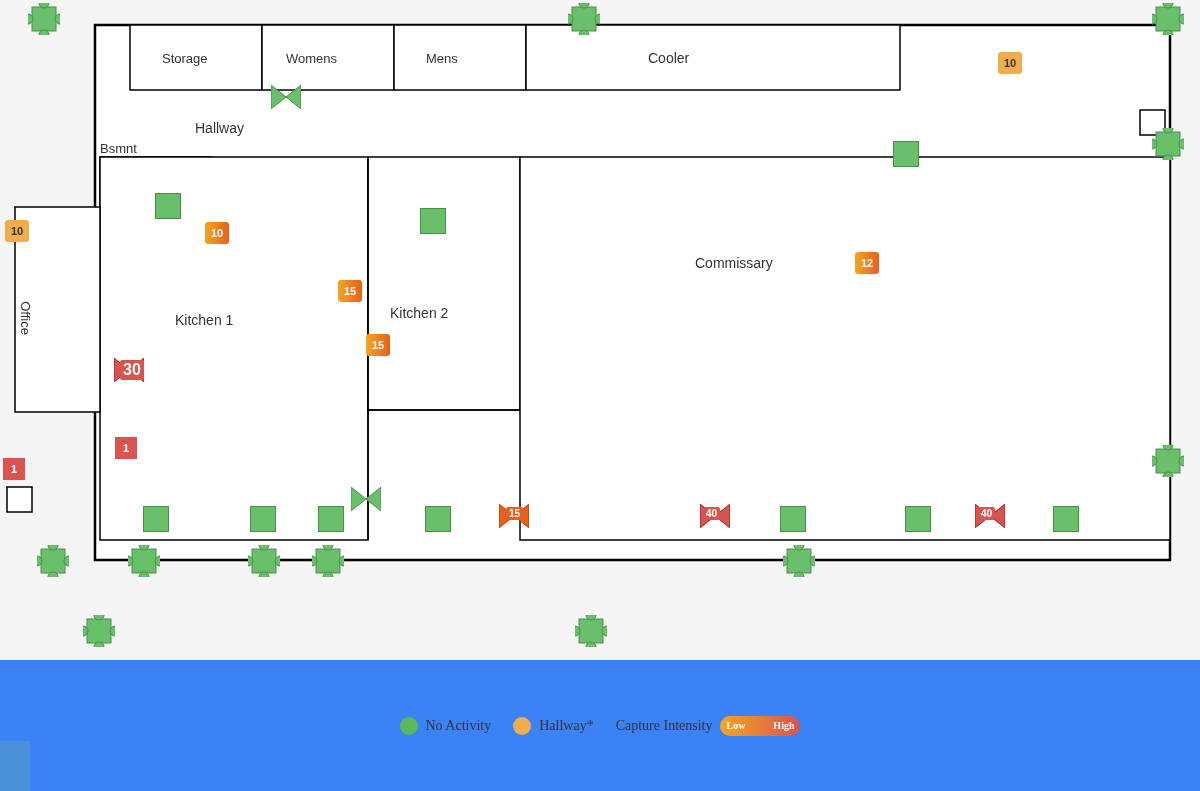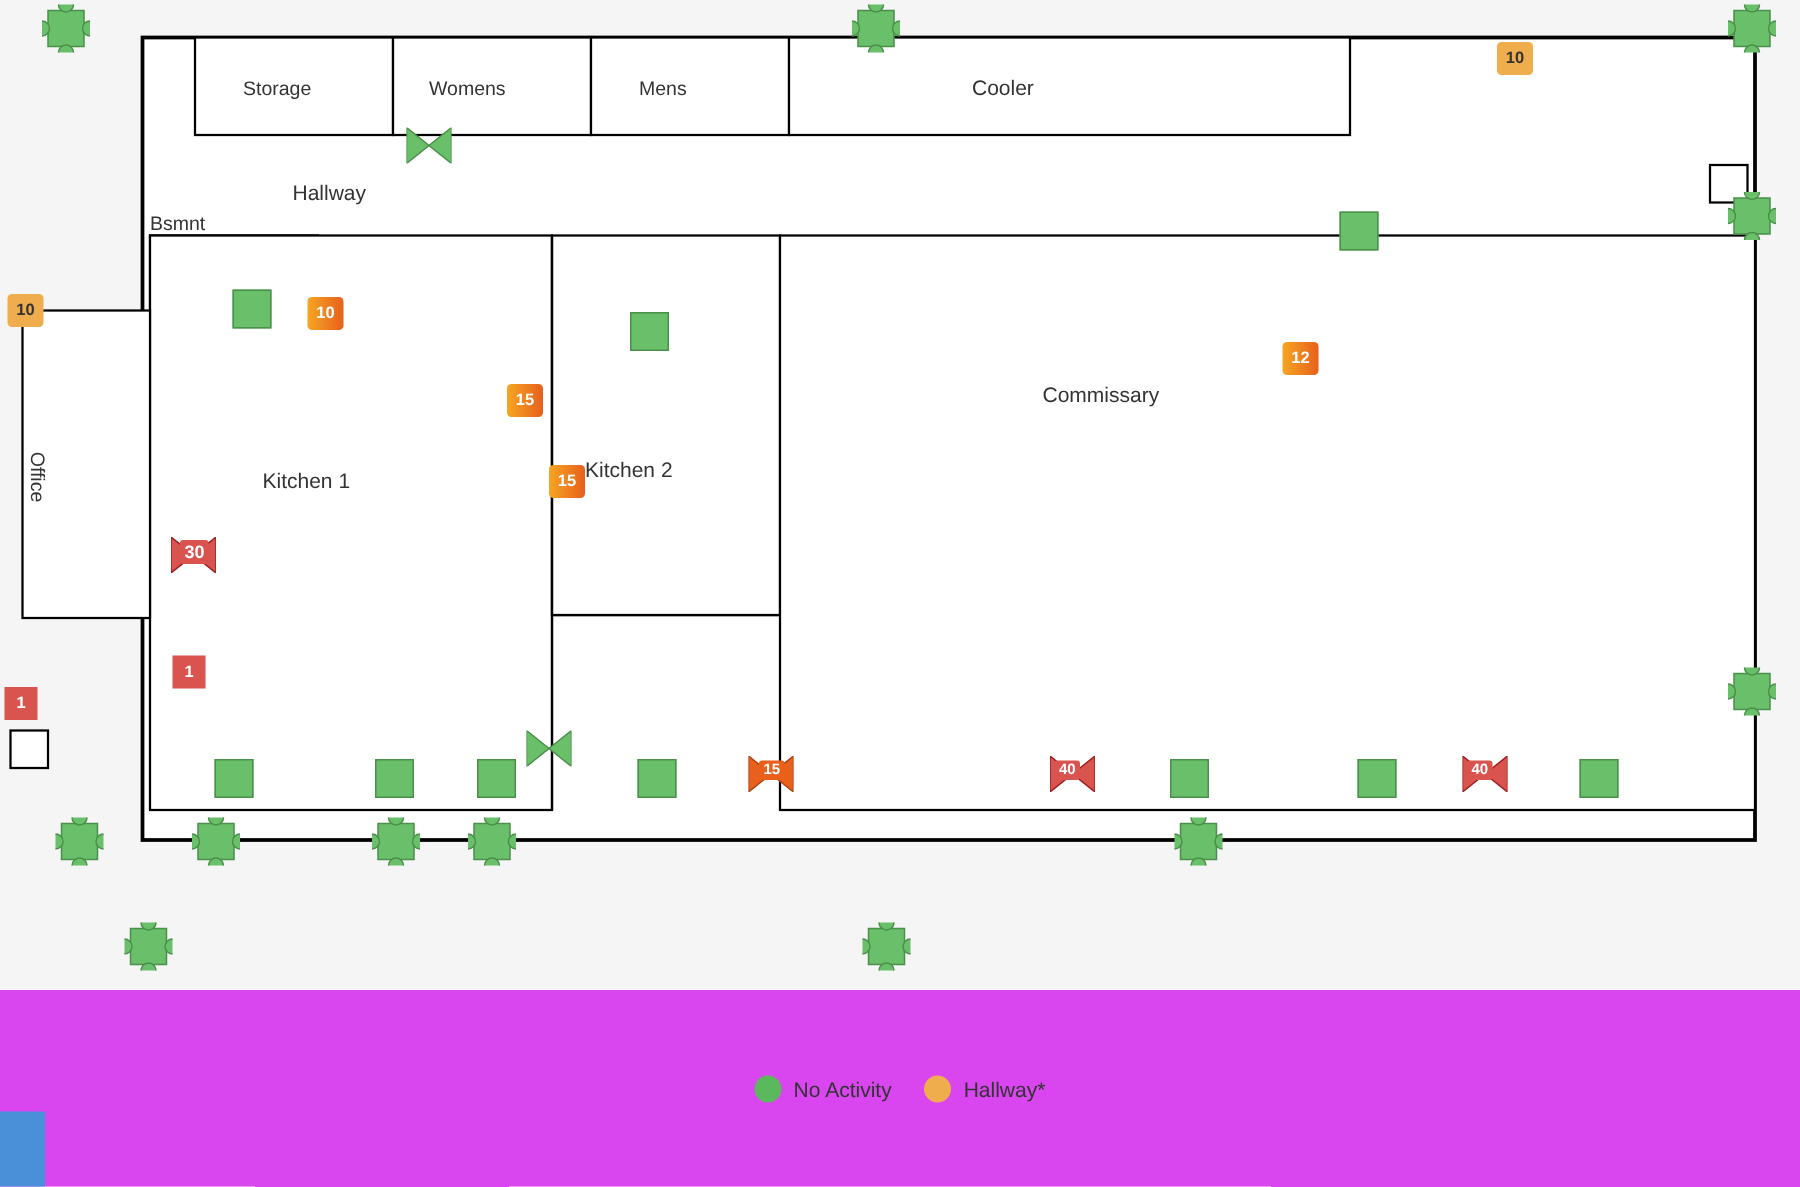--- a/index.html
+++ b/index.html
@@ -20,25 +20,26 @@
       height: 660px;
       background: #f5f5f5;
     }
 
     #legend-area {
       position: absolute;
       top: 660px;
       left: 0;
       width: 1200px;
       height: 131px;
-      background: #d946ef;
+      background: #3b82f6;
       display: flex;
       align-items: center;
       justify-content: center;
       gap: 22px;
+      font-family: Liberation Serif, serif;
     }
 
     
     #floor-plan-svg {
       position: absolute;
       top: 0;
       left: 0;
       width: 1200px;
       height: 660px;
     }
@@ -49,20 +50,21 @@
       min-width: 24px;
       height: 22px;
       border-radius: 3px;
       display: flex;
       align-items: center;
       justify-content: center;
       font-size: 11px;
       font-weight: bold;
       color: white;
       padding: 0 3px;
+      margin-top: 24px;
     }
 
     .badge-orange { background: linear-gradient(to right, #f5a623, #e8601c); }
     .badge-yellow { background: #f0ad4e; color: #333; }
 
     
     .legend-item {
       display: flex;
       align-items: center;
       gap: 8px;
@@ -285,21 +287,21 @@
   <div class="badge badge-orange" style="position:absolute;left:338px;top:256px;">15</div>
 
   <div class="badge badge-orange" style="position:absolute;left:366px;top:310px;">15</div>
 
   <div class="badge badge-orange" style="position:absolute;left:855px;top:228px;">12</div>
 
   <svg style="position:absolute;left:114px;top:358px;width:30px;height:24px;" viewBox="0 0 30 24">
     <polygon points="0,0 15,12 0,24" fill="#d9534f" stroke="#a02020" stroke-width="1"></polygon>
     <polygon points="30,0 15,12 30,24" fill="#d9534f" stroke="#a02020" stroke-width="1"></polygon>
   </svg>
-  <div style="position:absolute;left:120px;top:360px;background:#d9534f;color:white;font-size:12px;font-weight:bold;padding:1px 3px;border-radius:2px;">30</div>
+  <div style="position:absolute;left:120px;top:360px;background:#d9534f;color:white;font-size:16px;font-weight:bold;padding:1px 3px;border-radius:2px;">30</div>
 
   <div style="position:absolute;left:115px;top:437px;width:22px;height:22px;background:#d9534f;display:flex;align-items:center;justify-content:center;color:white;font-size:11px;font-weight:bold;">1</div>
 
   <div style="position:absolute;left:3px;top:458px;width:22px;height:22px;background:#d9534f;display:flex;align-items:center;justify-content:center;color:white;font-size:11px;font-weight:bold;">1</div>
 
   <svg style="position:absolute;left:499px;top:504px;width:30px;height:24px;" viewBox="0 0 30 24">
     <polygon points="0,0 15,12 0,24" fill="#e8601c" stroke="#b04010" stroke-width="1"></polygon>
     <polygon points="30,0 15,12 30,24" fill="#e8601c" stroke="#b04010" stroke-width="1"></polygon>
   </svg>
   <div style="position:absolute;left:506px;top:507px;background:#e8601c;color:white;font-size:10px;font-weight:bold;padding:1px 3px;border-radius:2px;">15</div>
@@ -320,15 +322,22 @@
 
 <div id="legend-area">
   <div class="legend-item">
     <div class="legend-circle-green"></div>
     <span>No Activity</span>
   </div>
   <div class="legend-item">
     <div class="legend-circle-yellow"></div>
     <span>Hallway*</span>
   </div>
+  <div class="legend-item">
+    <span>Capture Intensity</span>
+    <div class="legend-gradient">
+      <span>Low</span>
+      <span>High</span>
+    </div>
+  </div>
 </div>
 
 <div class="blue-bar"></div>
 
 </body></html>

